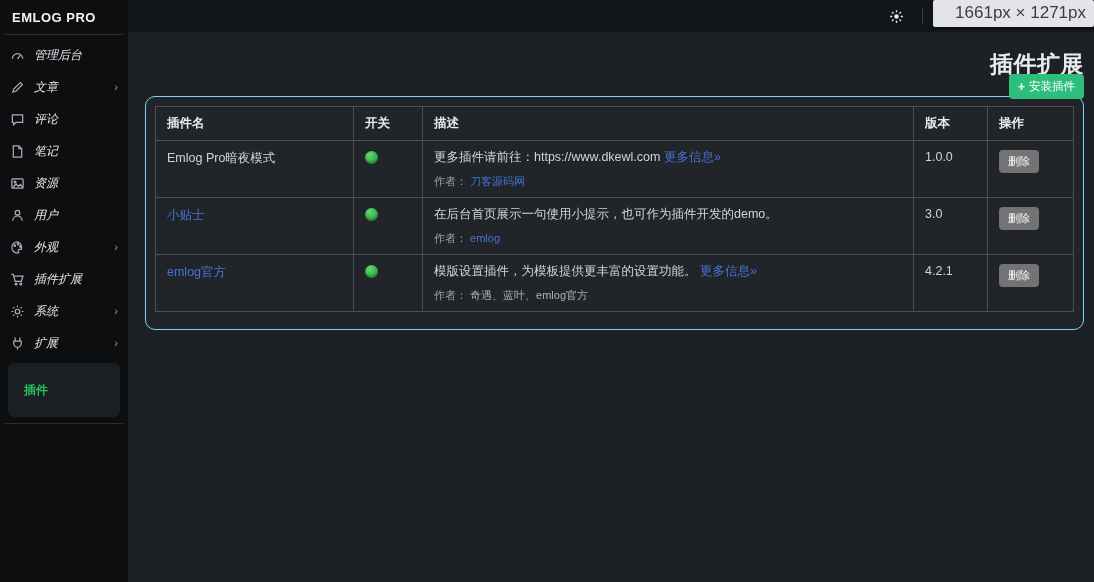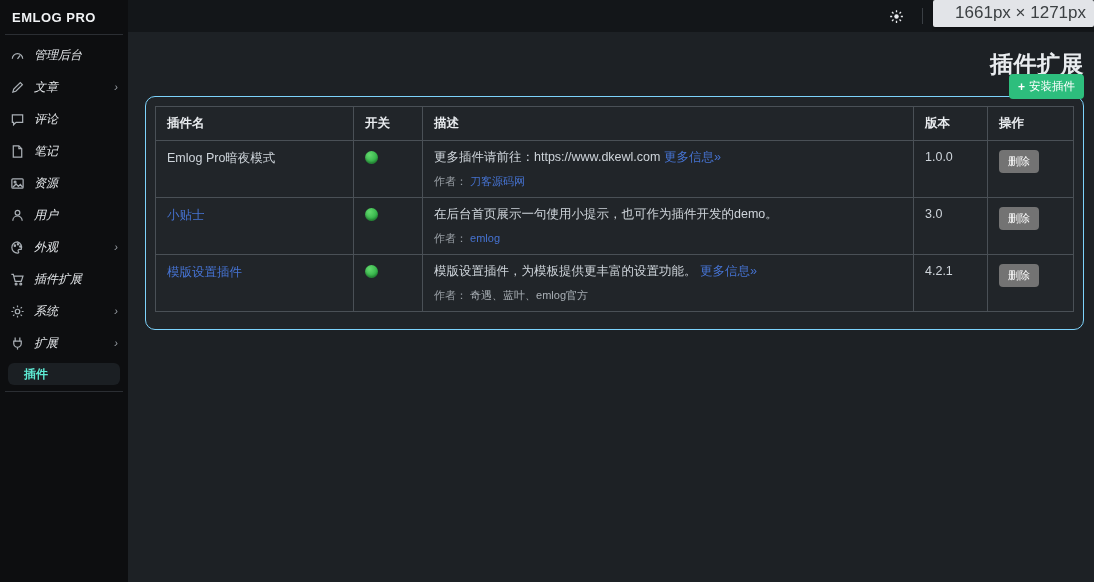--- a/index.html
+++ b/index.html
@@ -23,22 +23,22 @@
   nav { padding-top:4px;font-style:italic; }
   .nav-item {
     height:32px; display:flex; align-items:center; gap:9px;
     padding:0 10px; color:#e4e7ea; font-size:12px; cursor:pointer;
     white-space:nowrap;
   }
   .nav-item .icon { width:15px; height:15px; color:#aab0b6; flex:0 0 15px; display:flex; }
   .nav-item .icon svg { width:15px; height:15px; }
   .nav-item .chev { margin-left:auto; color:#9aa0a6; font-size:11px; }
   .submenu-item {
-    margin:4px 8px 6px 8px; height:22px; border-radius:6px;
-    background:#1b1f23; color:#5eead4; font-size:12px; font-weight:bold;
+    margin:4px 8px 6px 8px; height:54px; border-radius:6px;
+    background:#1b1f23; color:#22c55e; font-size:12px; font-weight:bold;
     display:flex; align-items:center; padding-left:16px; cursor:pointer;
   }
 
   
   .main { flex:1; display:flex; flex-direction:column; position:relative; }
   .topbar {
     height:32px; background:#131619; display:flex; align-items:center;
     justify-content:flex-end; padding-right:14px; gap:0;
   }
   .tb-icon { color:#e8eaed; display:flex; align-items:center; cursor:pointer; }
@@ -308,21 +308,21 @@
       </div>
       <div class="author-line">
         <span class="author-label">作者： </span><span class="author-val"><a class="lnk">emlog</a></span>
       </div>
     </td>
     <td class="cell-version">3.0</td>
     <td><button class="btn-delete">删除</button></td>
   </tr>
 
   <tr>
-    <td class="cell-name"><a class="lnk">模版设置插件</a></td>
+    <td class="cell-name"><a class="lnk">emlog官方</a></td>
     <td><span class="toggle-dot"></span></td>
     <td>
       <div class="desc-line">
         <span class="desc-text">模版设置插件，为模板提供更丰富的设置功能。 </span><a class="lnk more">更多信息»</a>
       </div>
       <div class="author-line">
         <span class="author-label">作者： </span><span class="author-val plain-author">奇遇、蓝叶、emlog官方</span>
       </div>
     </td>
     <td class="cell-version">4.2.1</td>

